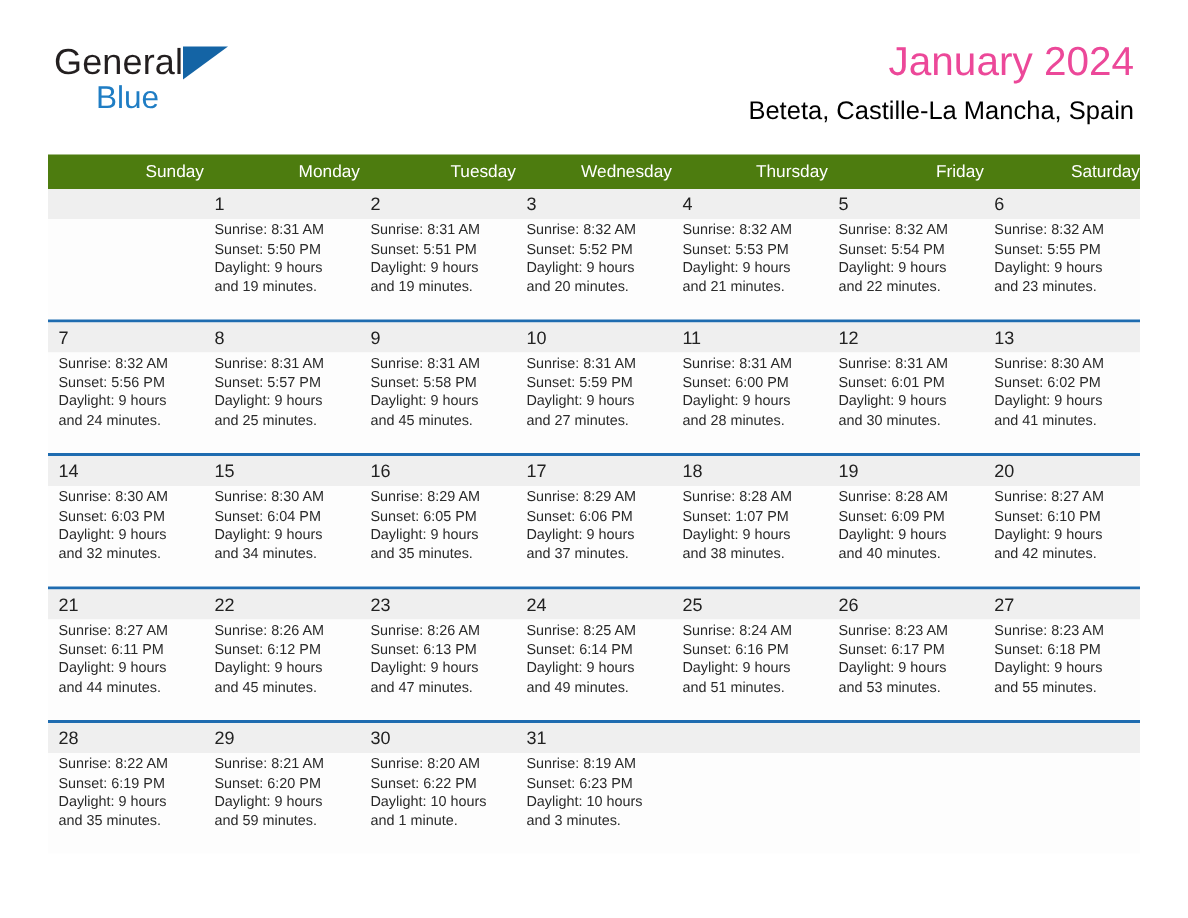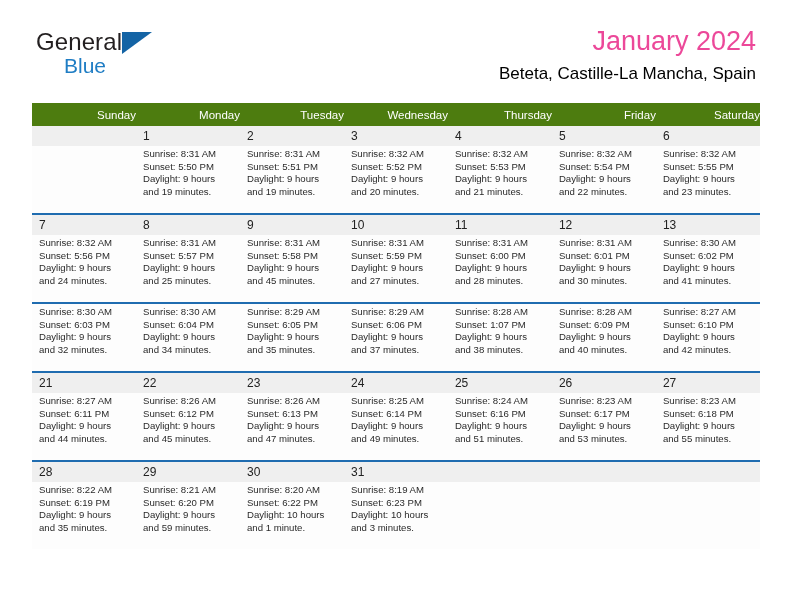--- a/index.html
+++ b/index.html
@@ -267,20 +267,29 @@
           <td>
             <span class="info-line">Sunrise: 8:30 AM</span>
             <span class="info-line">Sunset: 6:02 PM</span>
             <span class="info-line">Daylight: 9 hours</span>
             <span class="info-line">and 41 minutes.</span>
           </td>
         </tr>
         <tr class="week-sep">
           <td colspan="7"></td>
         </tr>
+        <tr class="daynum-row">
+          <td>14</td>
+          <td>15</td>
+          <td>16</td>
+          <td>17</td>
+          <td>18</td>
+          <td>19</td>
+          <td>20</td>
+        </tr>
         <tr class="info-row">
           <td>
             <span class="info-line">Sunrise: 8:30 AM</span>
             <span class="info-line">Sunset: 6:03 PM</span>
             <span class="info-line">Daylight: 9 hours</span>
             <span class="info-line">and 32 minutes.</span>
           </td>
           <td>
             <span class="info-line">Sunrise: 8:30 AM</span>
             <span class="info-line">Sunset: 6:04 PM</span>

